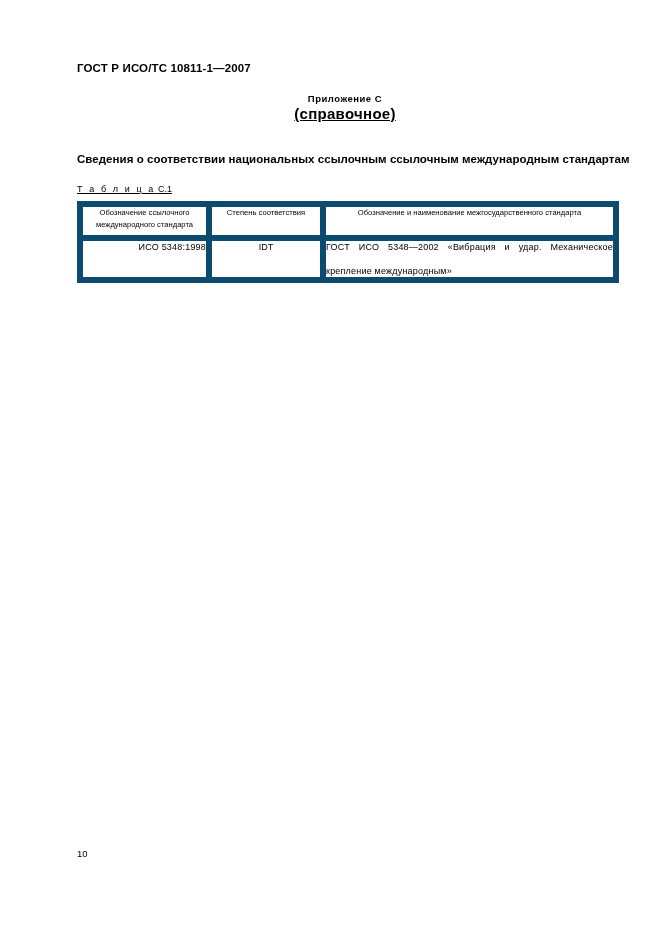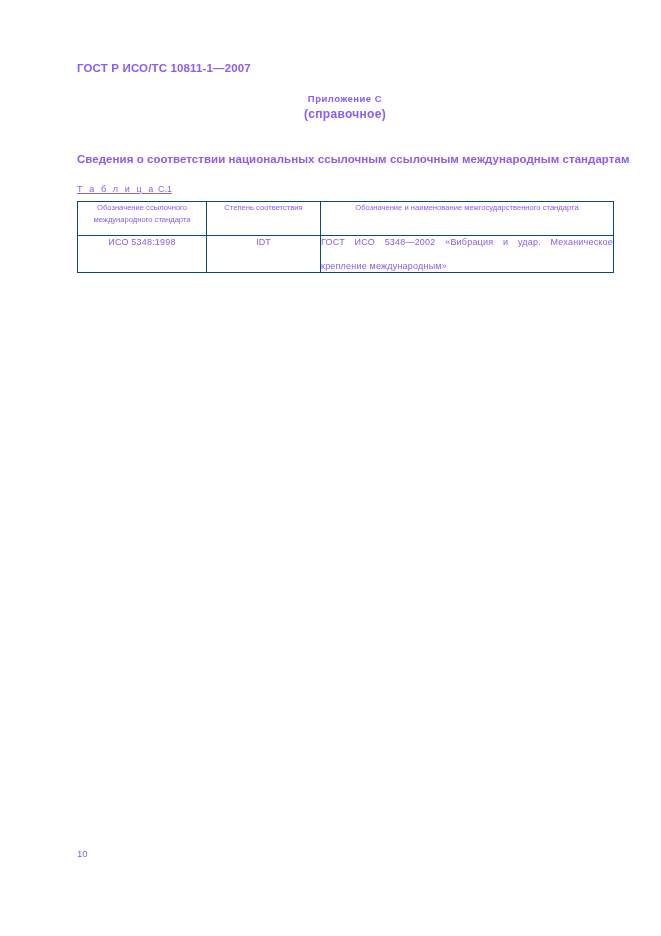--- a/index.html
+++ b/index.html
@@ -8,21 +8,21 @@
     background: #ffffff;
   }
 
   .page {
     position: relative;
     width: 661px;
     height: 936px;
     background: #ffffff;
     overflow: hidden;
     font-family: "Liberation Sans", sans-serif;
-    color: #8b5cf6;
+    color: #000000;
     -webkit-font-smoothing: antialiased;
   }
 
   
   .doc-header {
     position: absolute;
     left: 77px;
     top: 62px;
     font-size: 11.5px;
     font-weight: bold;
@@ -40,25 +40,26 @@
   }
 
   .annex-title {
     font-size: 9.5px;
     font-weight: bold;
     letter-spacing: 0.5px;
     line-height: 14px;
   }
 
   .annex-subtitle {
-    font-size: 12px;
+    font-size: 15px;
     font-weight: bold;
     letter-spacing: 0.3px;
     line-height: 14px;
     margin-top: 1px;
+    text-decoration: underline;
   }
 
   
   .section-heading {
     position: absolute;
     left: 77px;
     top: 152px;
     width: 536px;
     text-align: center;
     font-size: 11.5px;
@@ -87,21 +88,21 @@
     position: absolute;
     left: 77px;
     top: 201px;
     width: 536px;
     border-collapse: collapse;
     table-layout: fixed;
   }
 
   .ref-table td,
   .ref-table th {
-    border: 1px solid #0c4a6e;
+    border: 6px solid #0c4a6e;
     padding: 0;
     vertical-align: top;
     font-weight: normal;
   }
 
   .col-1 { width: 129px; }
   .col-2 { width: 114px; }
   .col-3 { width: 293px; }
 
   .th-cell {
@@ -137,21 +138,21 @@
   .td-justify .line-1::after {
     content: "";
     display: inline-block;
     width: 100%;
   }
   .td-justify .line-2 {
     display: block;
   }
 
   .td-first {
-    text-align: center;
+    text-align: right;
     letter-spacing: 0.2px;
     margin-top: 31px;
   }
 
   
   .page-number {
     position: absolute;
     left: 77px;
     top: 848px;
     font-size: 9.5px;

